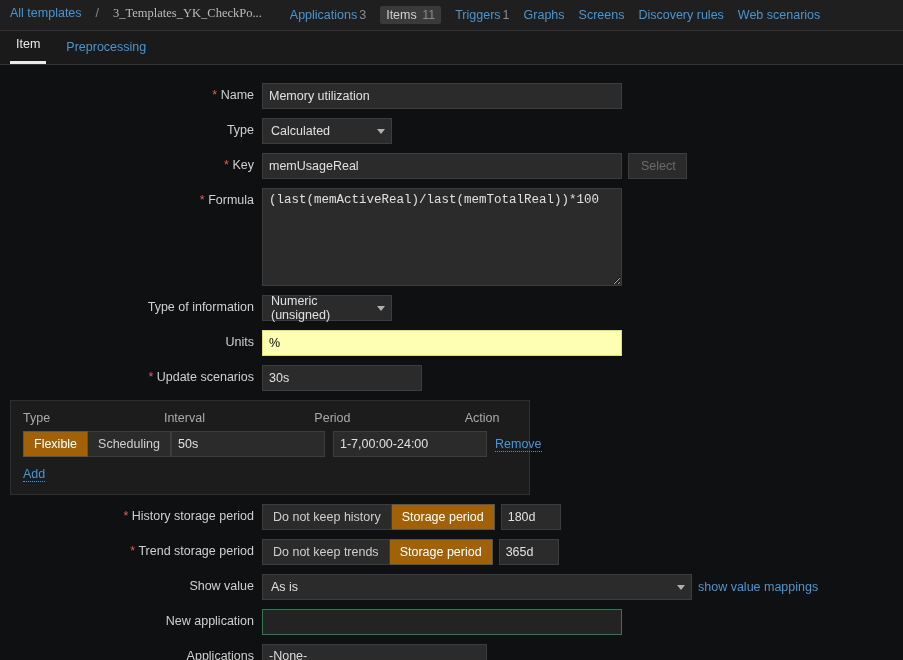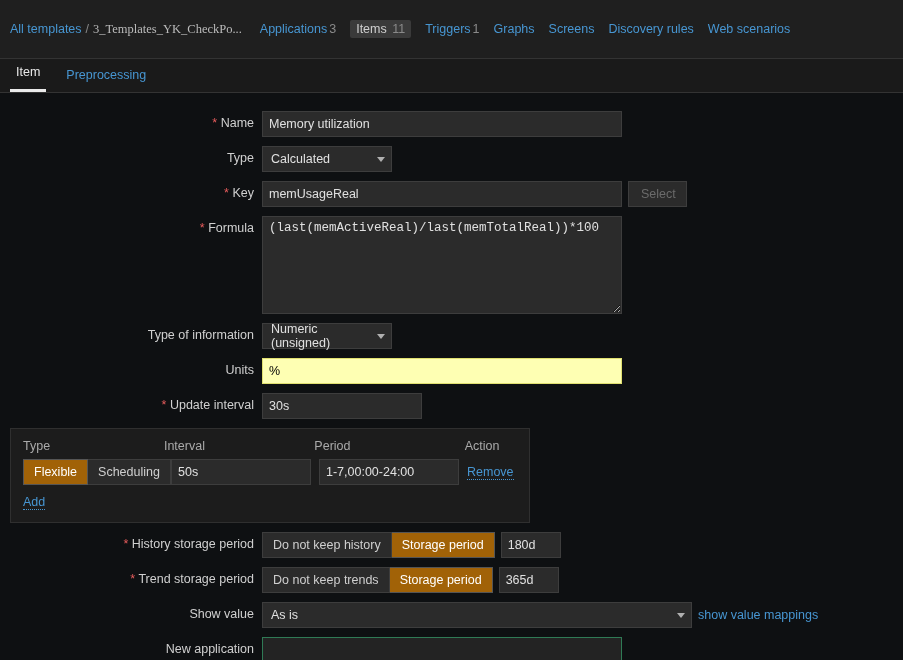--- a/index.html
+++ b/index.html
@@ -9,24 +9,23 @@
     font-family: Arial, Helvetica, sans-serif;
     font-size: 12.5px;
     width: 903px;
     height: 660px;
     overflow: hidden;
   }
   a { color: #4796d2; text-decoration: none; cursor: pointer; }
   .topbar {
     background: #1f1f1f;
     border-bottom: 1px solid #333;
-    padding: 20px 10px;
-    display: flex;
-    align-items: center;
-    gap: 0;
+    padding: 6px 10px;
+    display: flex;
+    gap: 10px;
   }
   .crumb-sep { color: #888; padding: 0 4px; }
   .crumb-text { color: #bbb; font-family: Liberation Serif, serif; }
   .nav-links { margin-left: 18px; display: flex; gap: 14px; align-items: center; }
   .nav-link { color: #4796d2; }
   .nav-count { color: #8a8a8a; margin-left: 2px; }
   .nav-active {
     background: #3a3a3a;
     padding: 2px 6px;
     border-radius: 2px;
@@ -134,21 +133,21 @@
   .intervals-head, .intervals-row {
     display: flex;
     align-items: center;
     gap: 8px;
   }
   .intervals-head { color: #aaa; margin-bottom: 6px; }
   .col-type { width: 140px; color:#aaa}
   .col-int { width: 150px; color:#aaa}
   .col-per { width: 150px;color:#aaa }
   .col-act { width: 55px;color:#aaa }
-  .intervals-row input { width: 140px; }
+  .intervals-row input { width: 154px; }
   .add-link { margin-top: 10px; display: inline-block; border-bottom: 1px dotted #4796d2; }
   .remove-link { color:#4796d2; border-bottom: 1px dotted #4796d2; }
   .showvalue-select {
     width: 430px;
   }
   .newapp input {
     width: 360px;
     border: 1px solid #2f7a55;
     background: #232323;
   }
@@ -239,21 +238,21 @@
   </div>
 
   <div class="row units-hl">
     <div class="label">Units</div>
     <div class="controls">
       <input type="text" class="w360" value="%" style="">
     </div>
   </div>
 
   <div class="row">
-    <div class="label req">Update interval</div>
+    <div class="label req">Update scenarios</div>
     <div class="controls">
       <input type="text" class="w160" value="30s" style="">
     </div>
   </div>
 
   <div class="row">
     <div class="controls">
       <div class="intervals-box">
         <div class="intervals-head">
           <div class="col-type">Type</div>

